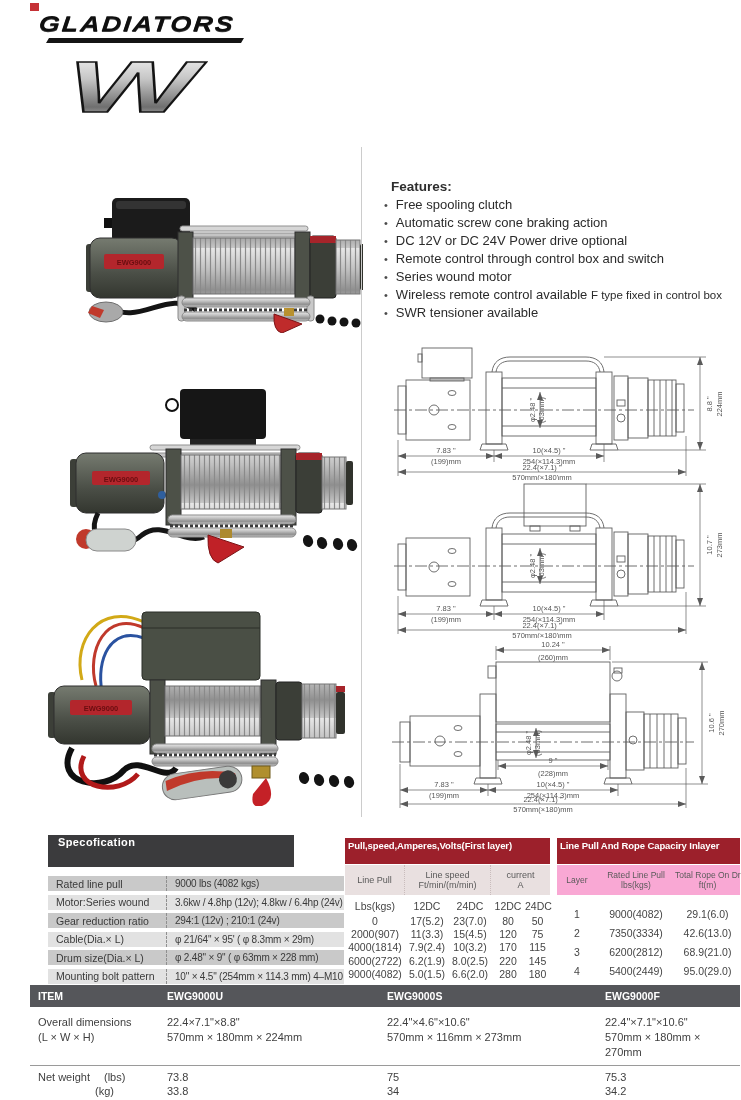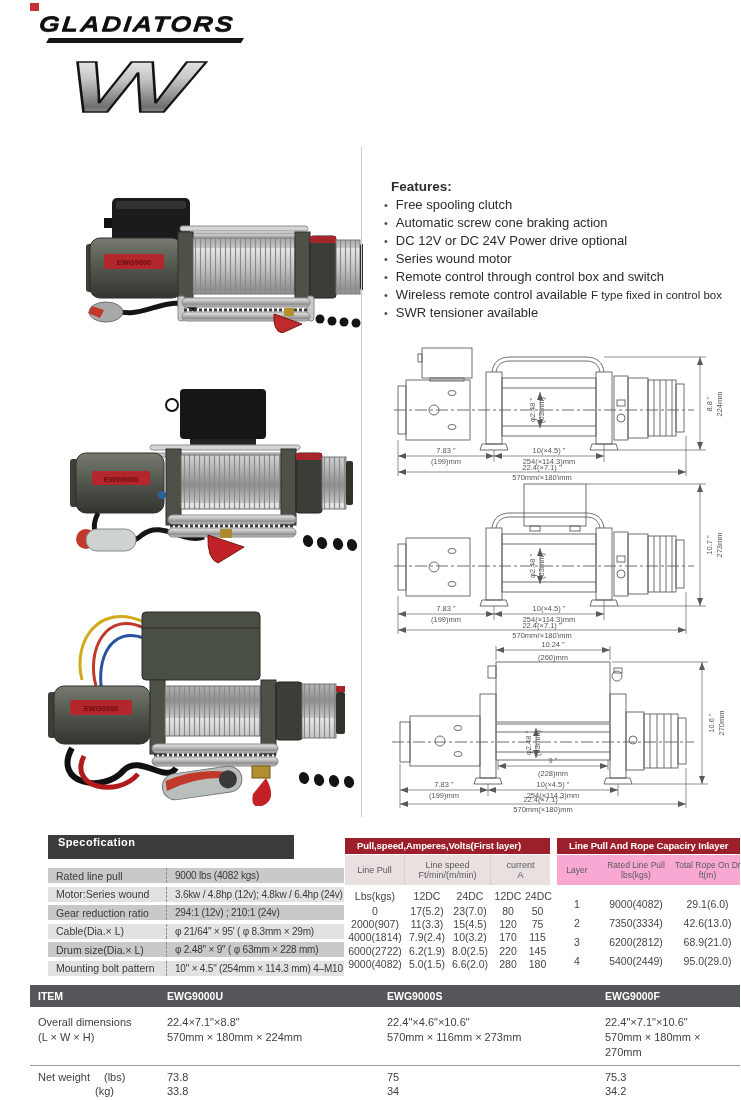--- a/index.html
+++ b/index.html
@@ -29,34 +29,34 @@
   
   .drawing text{font-size:7.5px;fill:#555;stroke:none;text-anchor:middle;}
   .drawing .ln{stroke:#5f5f5f;fill:none;stroke-width:.9;}
   .drawing .dim{stroke:#5f5f5f;fill:none;stroke-width:.7;}
   .d1{left:388px;top:322px;}
   .d2{left:388px;top:478px;}
   .d3{left:386px;top:636px;}
 
   
   .spec{left:48px;top:835px;width:296px;}
-  .spec-head{width:246px;height:24px;background:#3b3b3d;color:#fff;font-size:11px;font-weight:bold;
+  .spec-head{width:246px;height:32px;background:#3b3b3d;color:#fff;font-size:11px;font-weight:bold;
              line-height:15px;padding-left:10px;box-sizing:border-box;letter-spacing:.4px;}
   .spec-rows{margin-top:9px;}
   .spec-row{display:flex;align-items:stretch;height:15px;margin-bottom:3.5px;font-size:10.5px;color:#3a3a3a;}
   .spec-row:nth-child(odd){background:#c9c9c9;}
   .spec-row:nth-child(even){background:#e2e2e2;}
   .spec-row .lab{width:110px;padding-left:8px;display:flex;align-items:center;white-space:nowrap;}
   .spec-row .val{flex:1;border-left:1px dashed #8f8f8f;padding-left:8px;display:flex;align-items:center;
                  font-size:10px;letter-spacing:-.2px;white-space:nowrap;}
 
   
   .pull{left:345px;top:838px;width:205px;}
-  .red-head{height:16px;background:#9c202b;color:#fff;font-size:9.5px;font-weight:bold;line-height:15px;
-            padding-left:12px;box-sizing:border-box;white-space:nowrap;letter-spacing:-.1px;}
+  .red-head{height:26px;background:#9c202b;color:#fff;font-size:9.5px;font-weight:bold;line-height:15px;
+            padding-left:3px;box-sizing:border-box;white-space:nowrap;letter-spacing:-.1px;}
   .pull-sub{display:grid;grid-template-columns:60px 86px 59px;background:#e9e0e0;height:30px;margin-top:1px;
             font-size:9px;color:#5a5a5a;text-align:center;align-items:center;line-height:10px;}
   .pull-sub > div{border-right:1px dotted #c9bcbc;height:100%;display:flex;flex-direction:column;justify-content:center;}
   .pull-sub > div:last-child{border-right:none;}
   .pull-cols,.pull-row{display:grid;grid-template-columns:60px 44px 42px 34px 25px;text-align:center;
             font-size:10.5px;color:#454545;}
   .pull-cols{height:17px;align-items:center;margin-top:2px;}
   .pull-row{height:13.4px;align-items:center;}
 
   
@@ -231,22 +231,22 @@
     </g>
   </svg>
 
   <div class="abs vsep"></div>
 
   <div class="abs features-head">Features:</div>
   <ul class="abs features">
     <li>Free spooling clutch</li>
     <li>Automatic screw cone braking action</li>
     <li>DC 12V or DC 24V Power drive optional</li>
+    <li>Remote control through control box and switch</li>
     <li>Series wound motor</li>
-    <li>Remote control through control box and switch</li>
     <li><span>Wireless remote control available </span><span class="note">F type fixed in control box</span></li>
     <li>SWR tensioner available</li>
   </ul>
 
   <svg class="abs drawing d1" width="352" height="158" viewBox="0 0 352 158">
     <defs>
         <marker id="ar1" viewBox="0 0 8 6" markerWidth="8" markerHeight="6" refX="8" refY="3" orient="auto-start-reverse" markerUnits="userSpaceOnUse">
           <path d="M0,0L8,3L0,6z" fill="#5a5a5a"></path>
         </marker>
       </defs>

